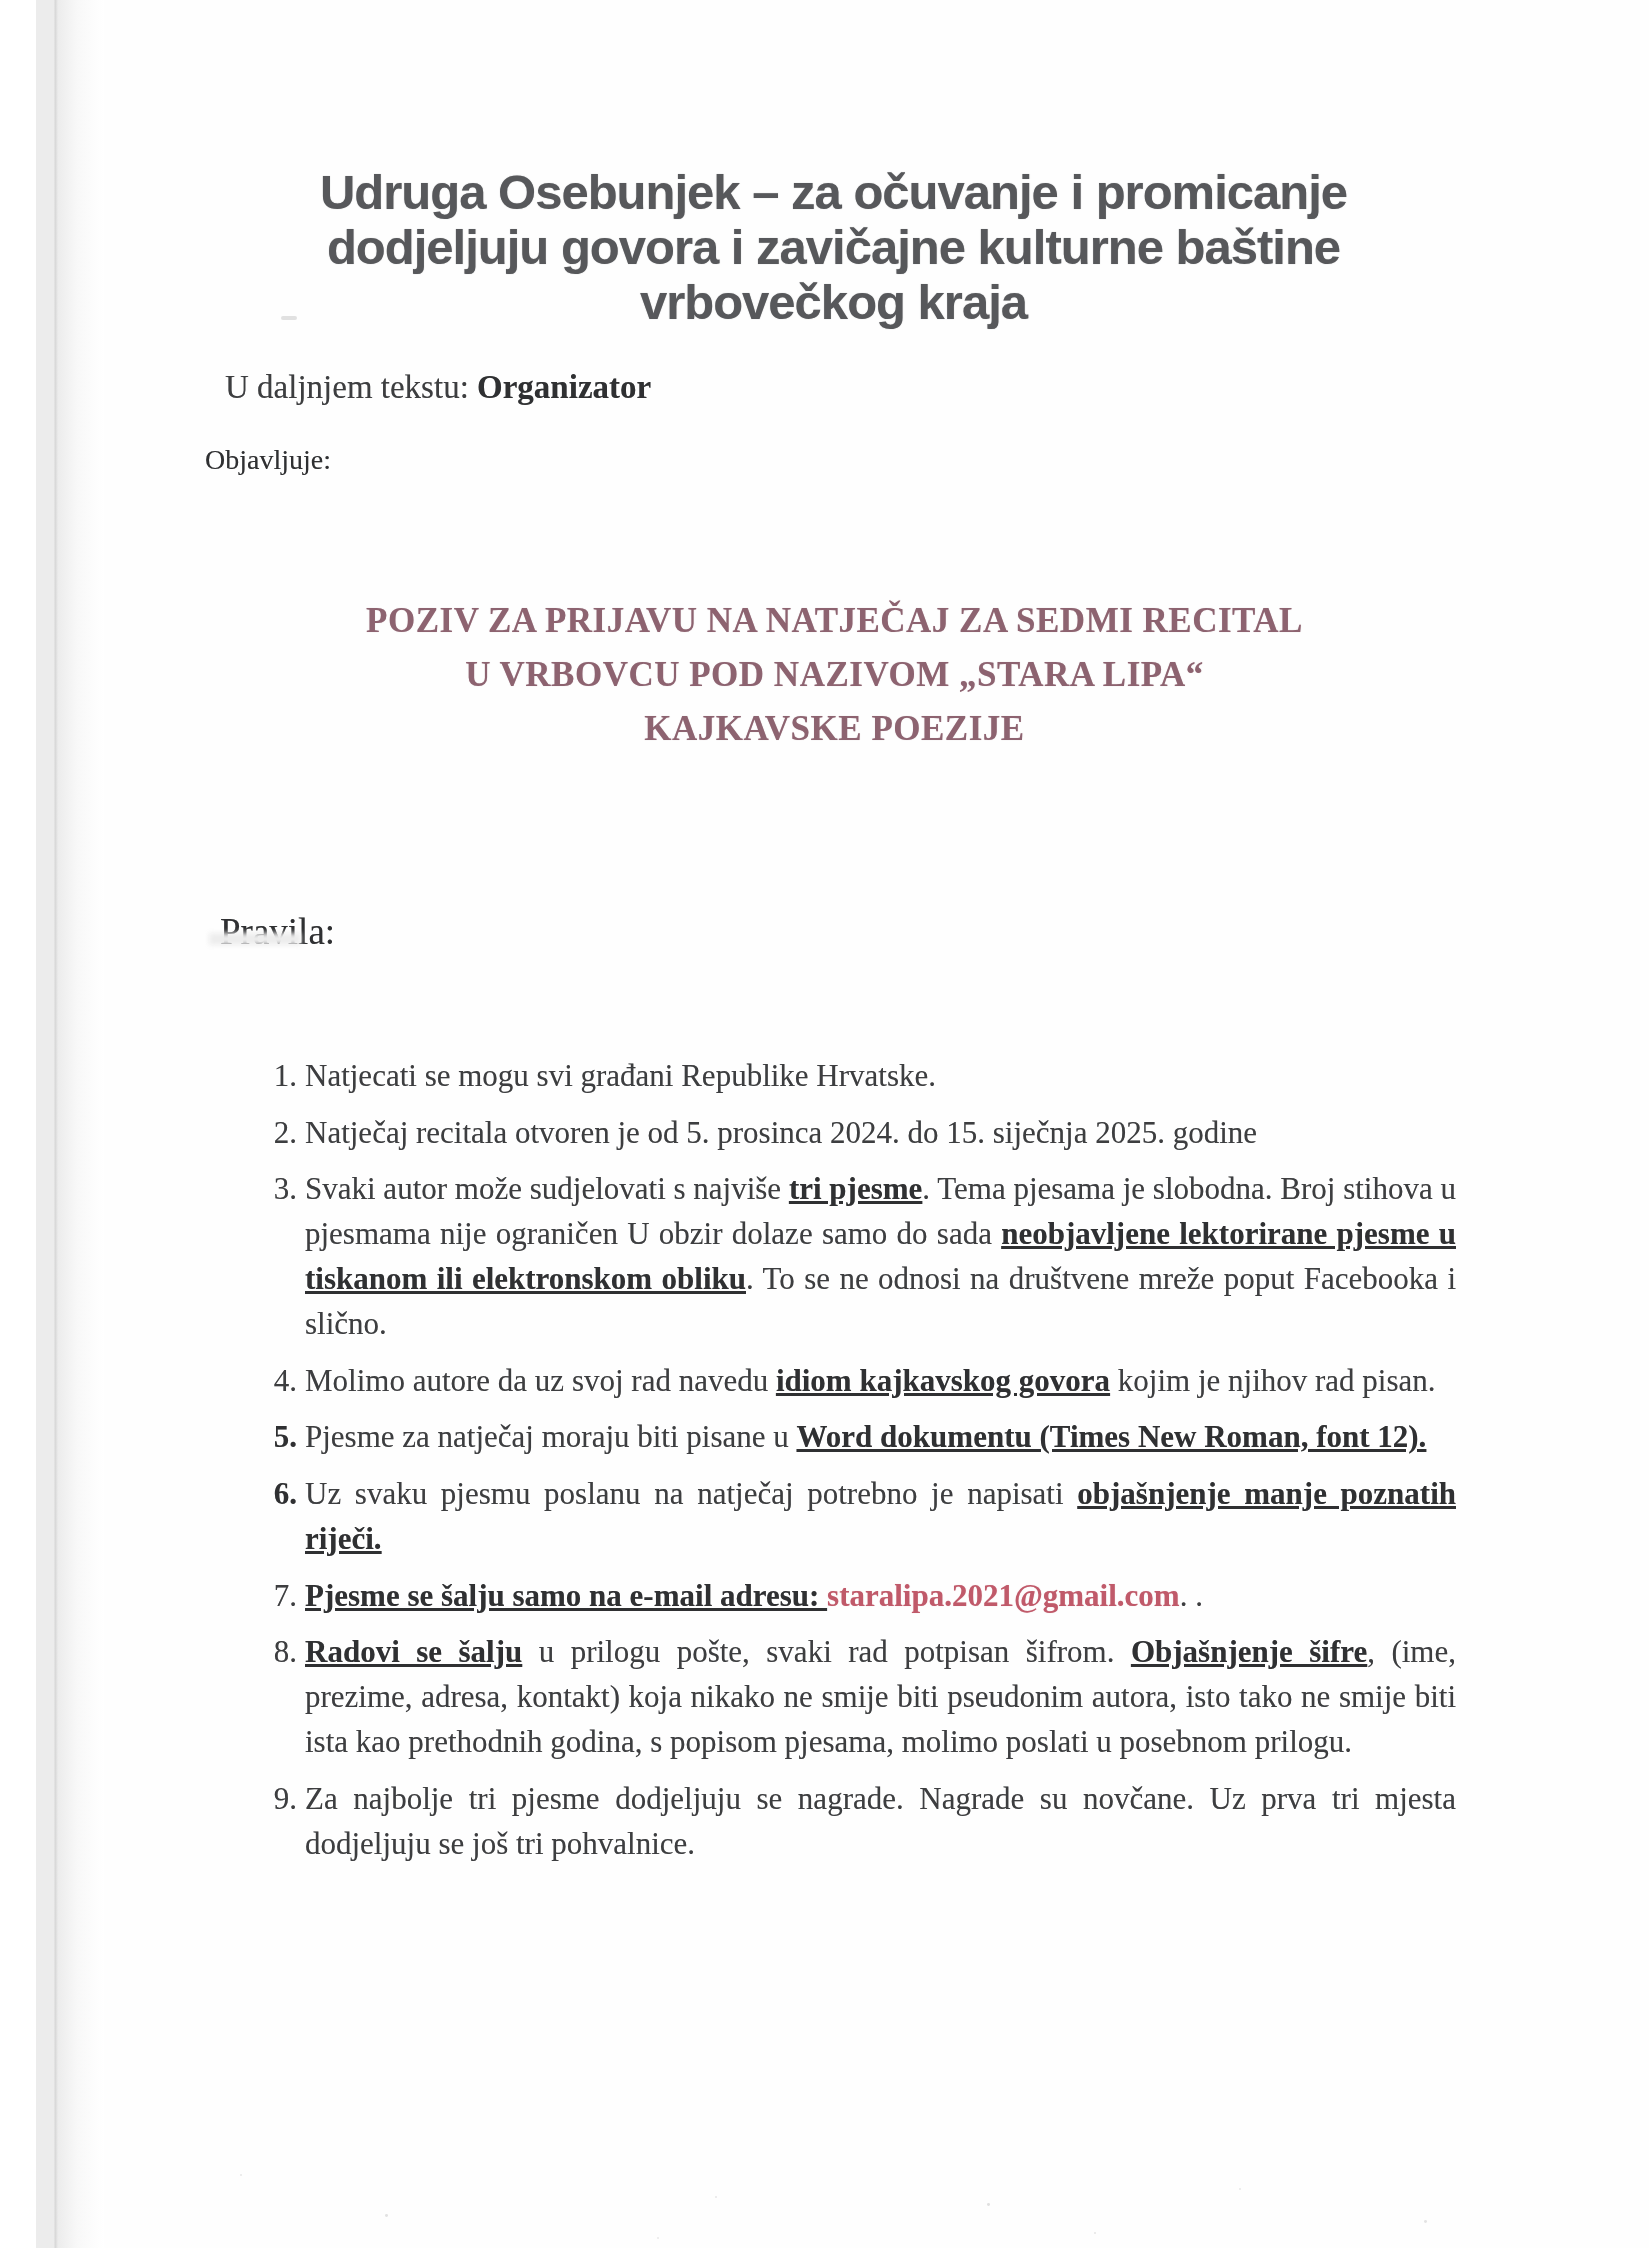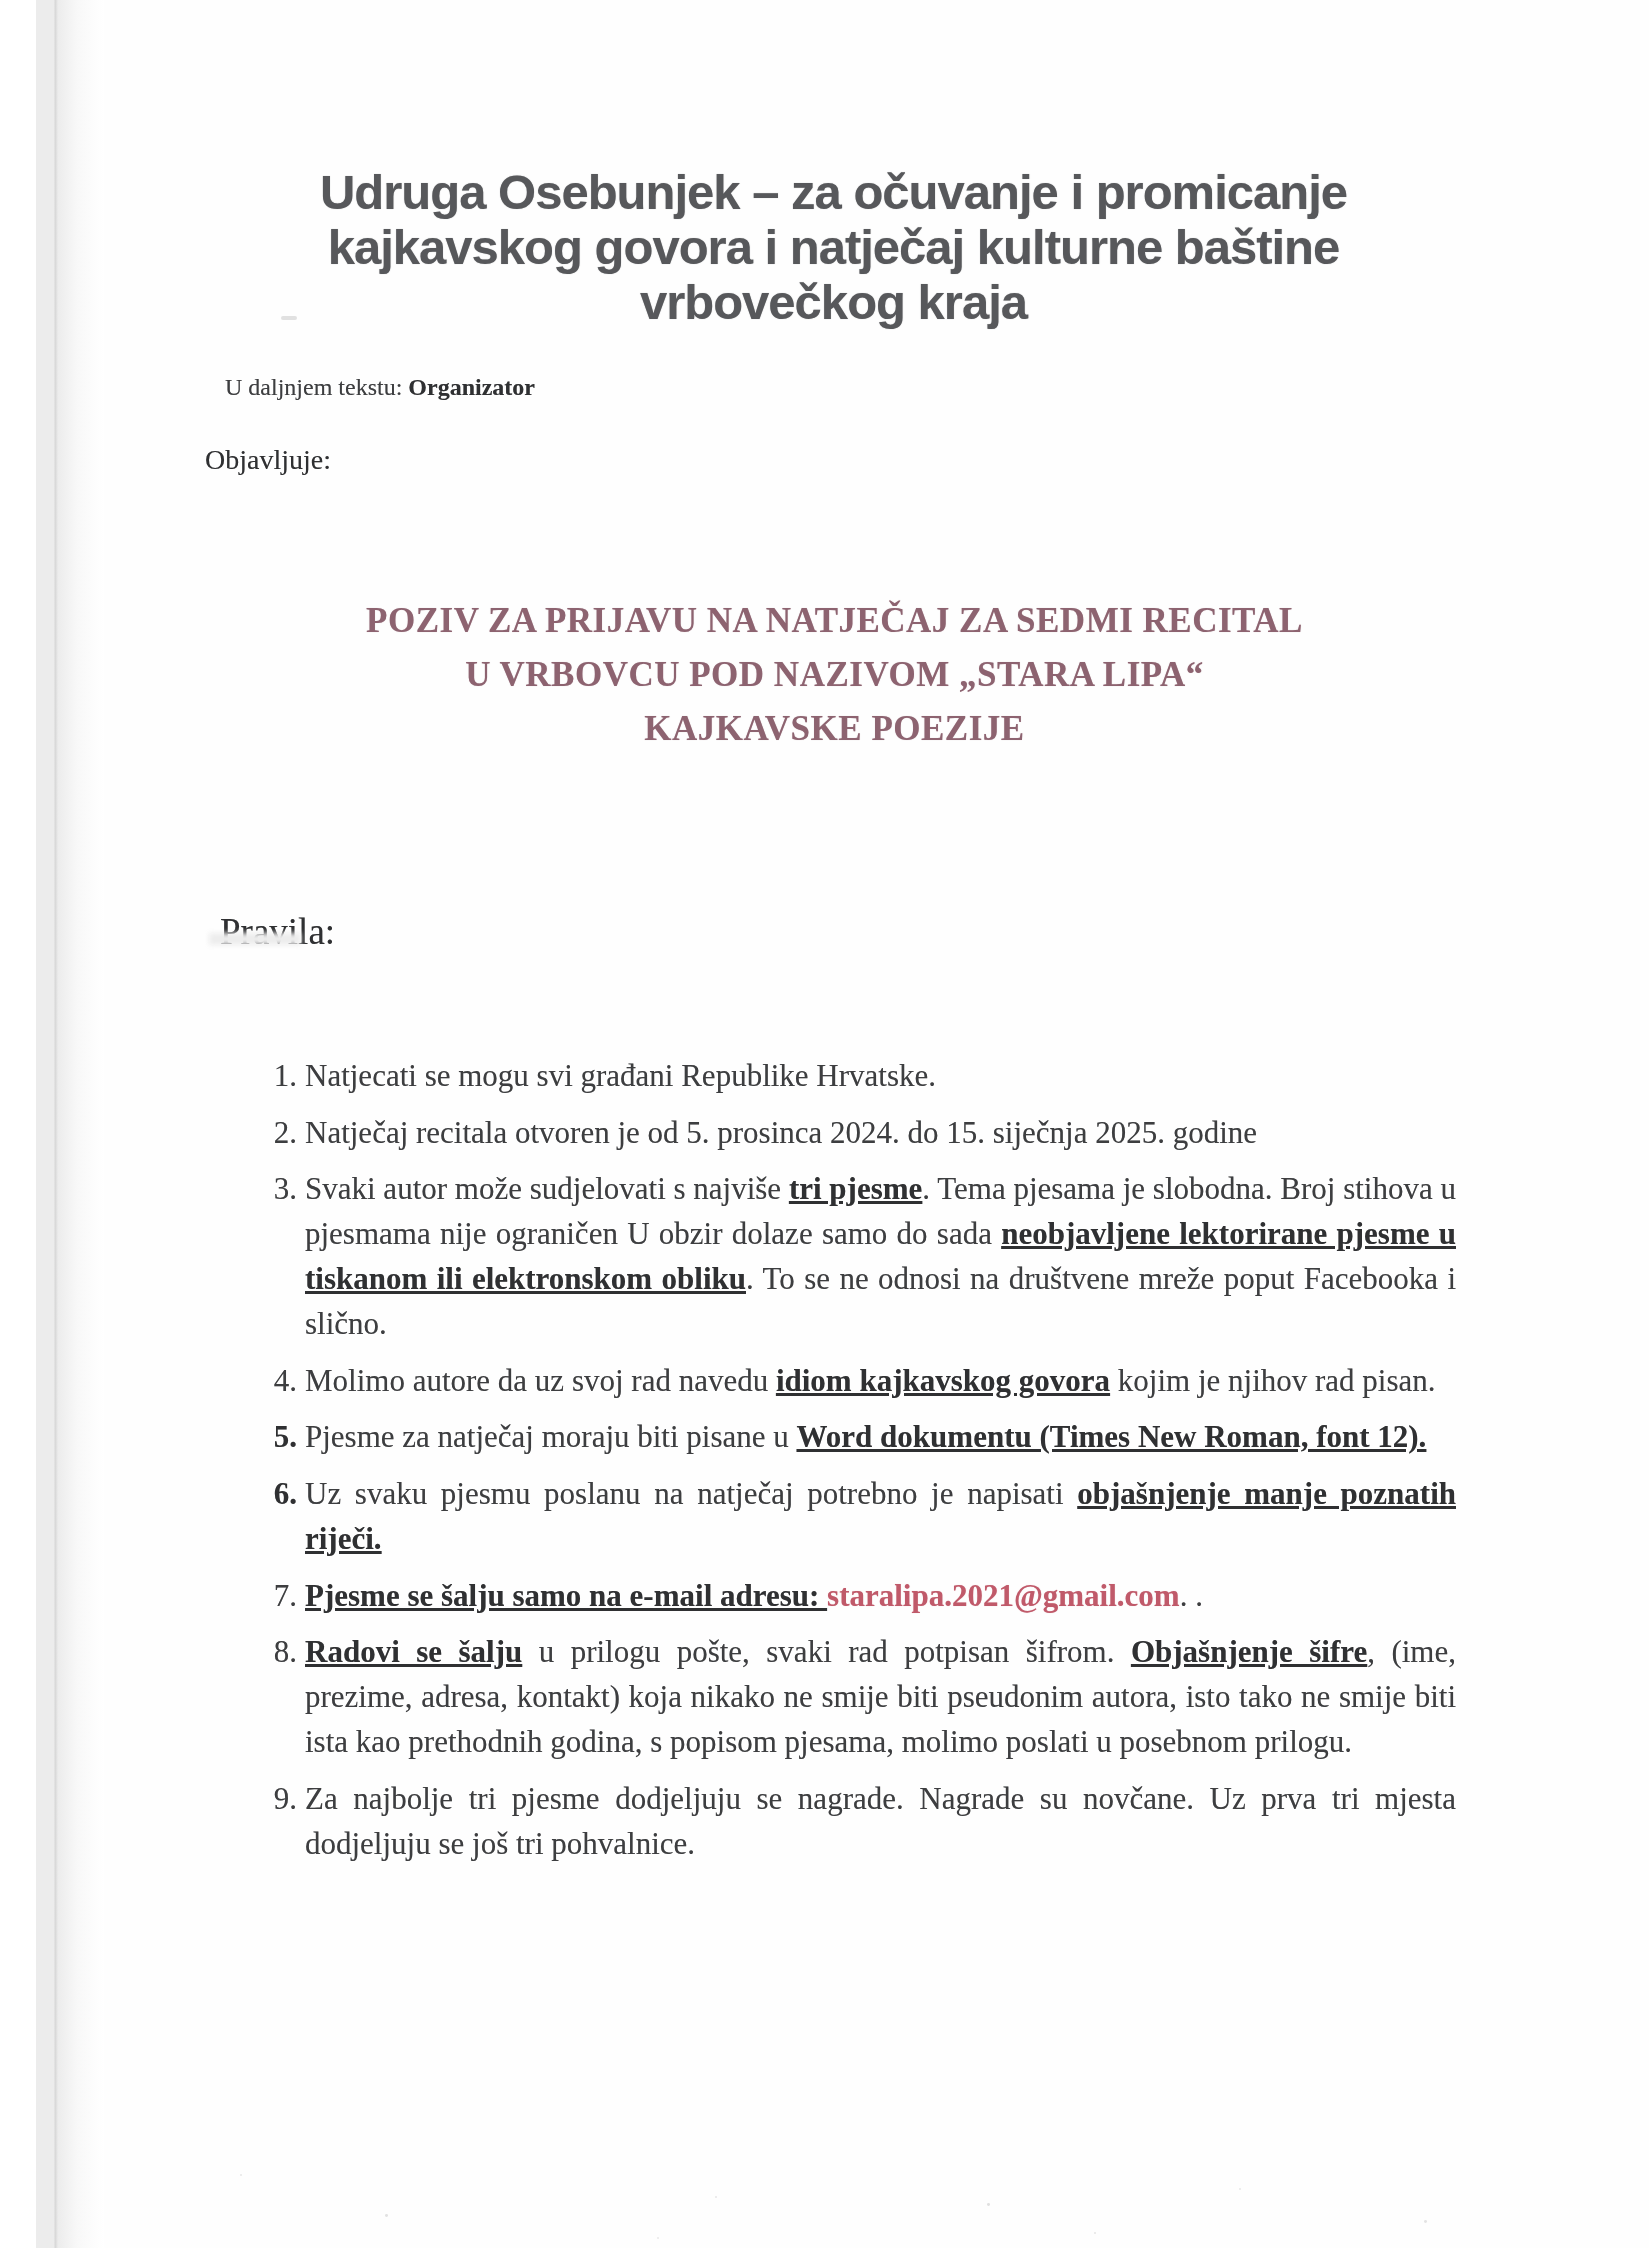--- a/index.html
+++ b/index.html
@@ -33,21 +33,21 @@
     font-family:"Liberation Sans","DejaVu Sans",sans-serif;
     font-weight:bold;
     font-size:49px;line-height:55px;letter-spacing:-1px;
     color:var(--title-text,#57585b);
     text-shadow:0 0 1px rgba(87,88,91,.45);
   }
   .doc-title span{display:block;}
 
   .intro-line{
     position:absolute;left:189px;top:367px;
-    font-size:24px;line-height:41px;
+    font-size:33px;line-height:41px;
     text-shadow:0 0 0.6px rgba(70,70,70,.45);
   }
   .intro-line .b{font-weight:bold;color:var(--bold-text,#2f3032);}
   .publish-line{
     position:absolute;left:169px;top:444px;
     font-size:28px;font-weight:normal;
     color:var(--bold-text,#2f3032);
     text-shadow:0 0 0.6px rgba(70,70,70,.45);
   }
 
@@ -89,21 +89,21 @@
 </head>
 <body>
 
 <div class="page">
 
   <div class="edge-left"></div>
   <div class="edge-right-line"></div>
 
   <div class="doc-title">
     <span>Udruga Osebunjek – za očuvanje i promicanje</span>
-    <span>kajkavskog govora i natječaj kulturne baštine</span>
+    <span>dodjeljuju govora i zavičajne kulturne baštine</span>
     <span>vrbovečkog kraja</span>
   </div>
 
   <div class="intro-line"><span>U daljnjem tekstu: </span><span class="b">Organizator</span></div>
 
   <div class="publish-line">Objavljuje:</div>
 
   <div class="announcement">
     <span>POZIV ZA PRIJAVU NA NATJEČAJ ZA SEDMI RECITAL</span>
     <span>U VRBOVCU POD NAZIVOM „STARA LIPA“</span>

